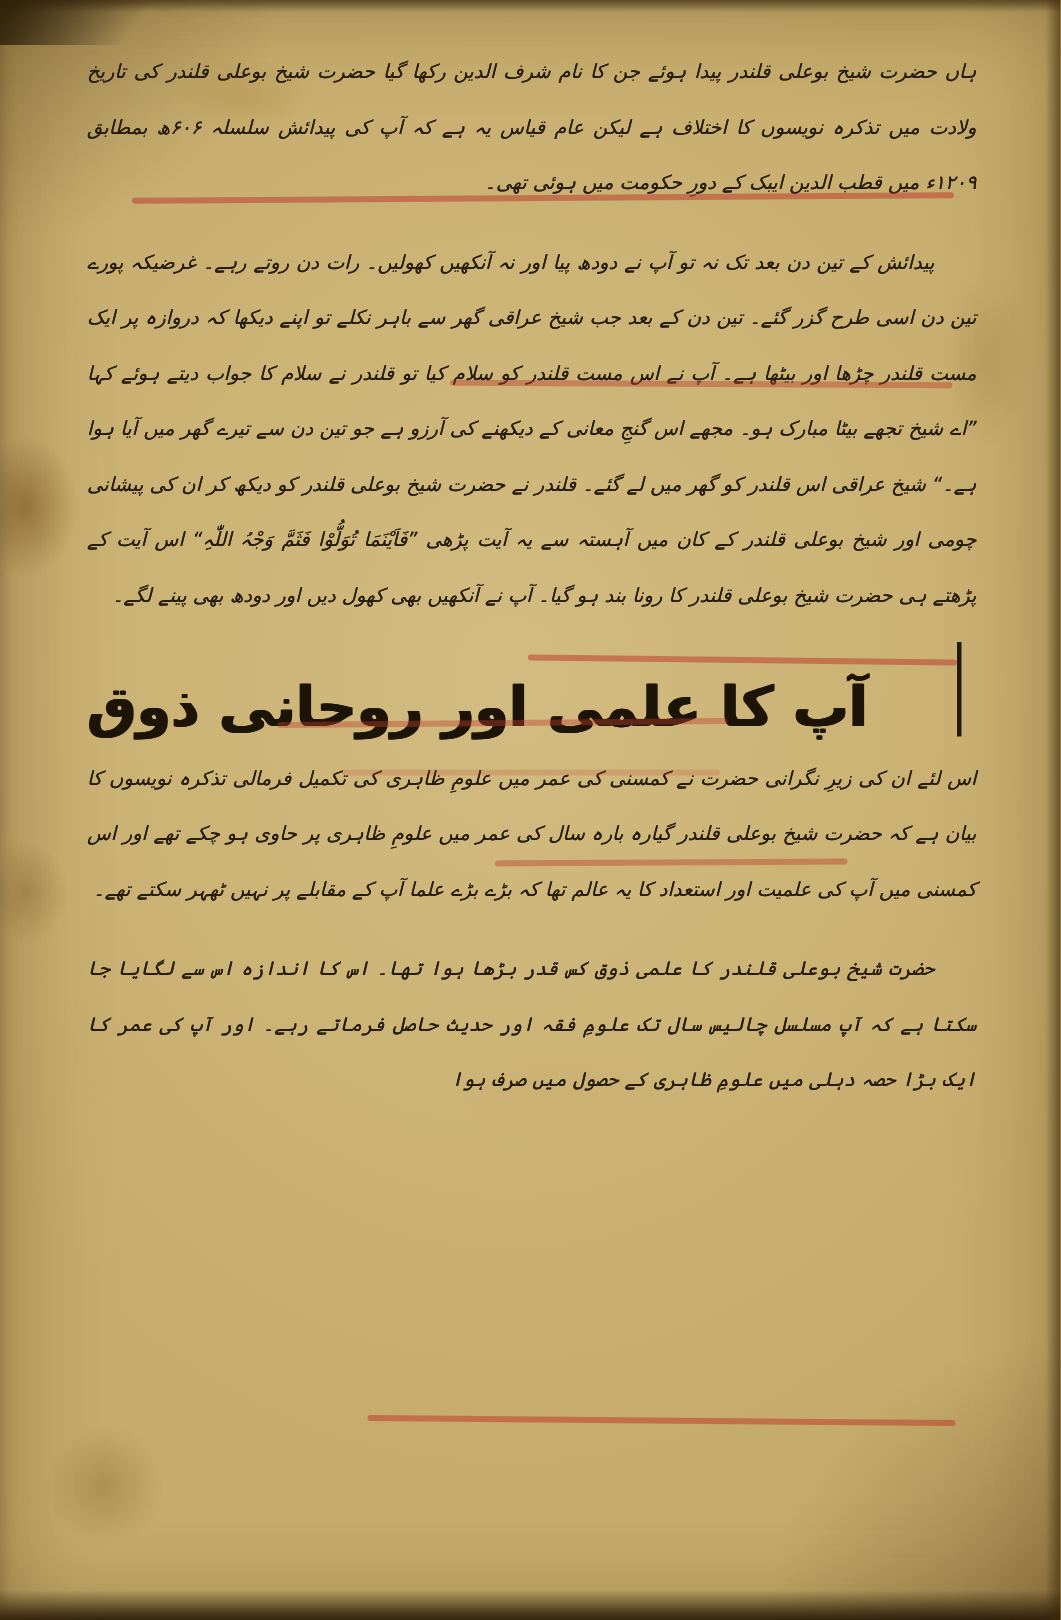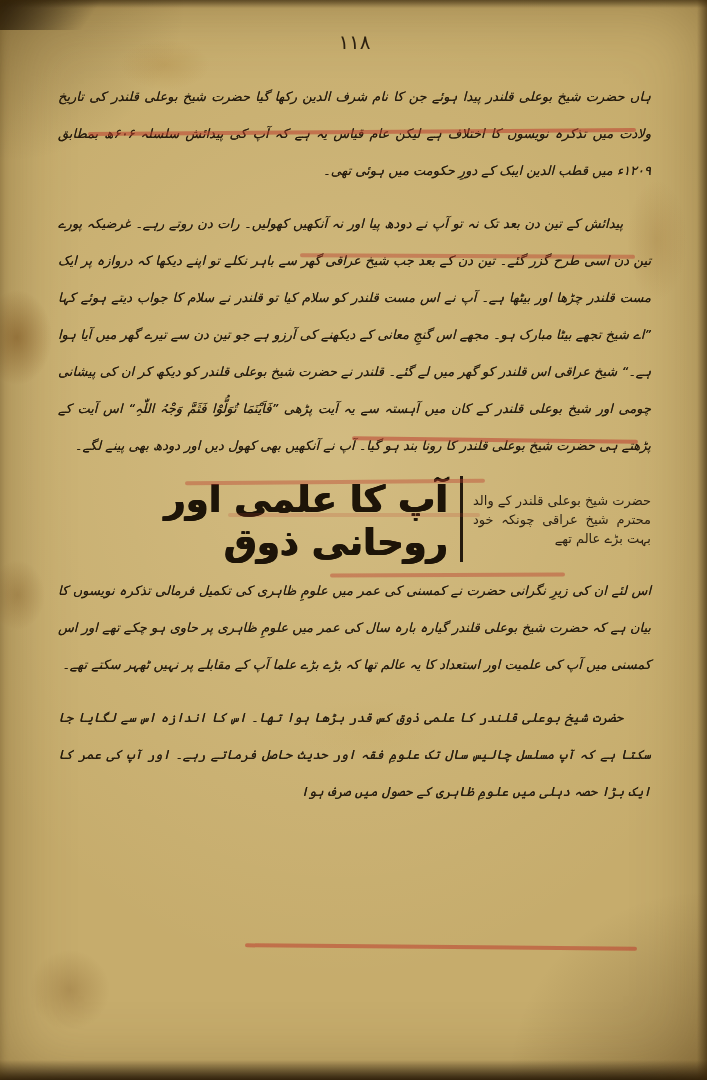--- a/index.html
+++ b/index.html
@@ -96,25 +96,26 @@
     align-self: stretch;
     background: #241a0e;
     margin: 2px 10px 2px 12px;
     flex: 0 0 auto;
   }
   .heading-title {
     flex: 1;
     font-size: 37px;
     font-weight: bold;
     direction: rtl;
-    text-align: right;
+    text-align: left;
     color: #1d1408;
     letter-spacing: 0.5px;
     text-shadow: 0.6px 0 0 #1d1408, -0.6px 0 0 #1d1408;
     padding-top: 4px;
+    margin-top: 20px;
   }
 
   .redline {
     position: absolute;
     height: 4px;
     background: rgba(187,62,45,0.55);
     border-radius: 3px;
     pointer-events: none;
   }
   .rl-1 { top: 130px; left: 88px;  width: 548px; transform: rotate(-0.4deg); }
@@ -132,28 +133,26 @@
 
   <div class="stain stain-1"></div>
   <div class="stain stain-2"></div>
   <div class="stain stain-3"></div>
   <div class="stain stain-4"></div>
   <div class="stain stain-5"></div>
   <div class="stain stain-6"></div>
 
   <div class="content">
 
-    <div class="page-number">۱۱۸</div>
 
     <p class="para">ہاں حضرت شیخ بوعلی قلندر پیدا ہوئے جن کا نام شرف الدین رکھا گیا حضرت شیخ بوعلی قلندر کی تاریخ ولادت میں تذکرہ نویسوں کا اختلاف ہے لیکن عام قیاس یہ ہے کہ آپ کی پیدائش سلسلہ ۶۰۶ھ بمطابق ۱۲۰۹ء میں قطب الدین ایبک کے دورِ حکومت میں ہوئی تھی۔</p>
 
     <p class="para indent">پیدائش کے تین دن بعد تک نہ تو آپ نے دودھ پیا اور نہ آنکھیں کھولیں۔ رات دن روتے رہے۔ غرضیکہ پورے تین دن اسی طرح گزر گئے۔ تین دن کے بعد جب شیخ عراقی گھر سے باہر نکلے تو اپنے دیکھا کہ دروازہ پر ایک مست قلندر چڑھا اور بیٹھا ہے۔ آپ نے اس مست قلندر کو سلام کیا تو قلندر نے سلام کا جواب دیتے ہوئے کہا ”اے شیخ تجھے بیٹا مبارک ہو۔ مجھے اس گنجِ معانی کے دیکھنے کی آرزو ہے جو تین دن سے تیرے گھر میں آیا ہوا ہے۔“ شیخ عراقی اس قلندر کو گھر میں لے گئے۔ قلندر نے حضرت شیخ بوعلی قلندر کو دیکھ کر ان کی پیشانی چومی اور شیخ بوعلی قلندر کے کان میں آہستہ سے یہ آیت پڑھی ”فَاَیْنَمَا تُوَلُّوْا فَثَمَّ وَجْہُ اللّٰہِ“ اس آیت کے پڑھتے ہی حضرت شیخ بوعلی قلندر کا رونا بند ہو گیا۔ آپ نے آنکھیں بھی کھول دیں اور دودھ بھی پینے لگے۔</p>
 
     <div class="heading-block">
-      <div class="heading-side-note">حضرت شیخ بوعلی قلندر کے والد محترم شیخ عراقی چونکہ خود بہت بڑے عالم تھے</div>
       <div class="heading-divider"></div>
       <div class="heading-title">آپ کا علمی اور روحانی ذوق</div>
     </div>
 
     <p class="para">اس لئے ان کی زیرِ نگرانی حضرت نے کمسنی کی عمر میں علومِ ظاہری کی تکمیل فرمالی تذکرہ نویسوں کا بیان ہے کہ حضرت شیخ بوعلی قلندر گیارہ بارہ سال کی عمر میں علومِ ظاہری پر حاوی ہو چکے تھے اور اس کمسنی میں آپ کی علمیت اور استعداد کا یہ عالم تھا کہ بڑے بڑے علما آپ کے مقابلے پر نہیں ٹھہر سکتے تھے۔</p>
 
     <p class="para indent">حضرت شیخ بوعلی قلندر کا علمی ذوق کس قدر بڑھا ہوا تھا۔ اس کا اندازہ اس سے لگایا جا سکتا ہے کہ آپ مسلسل چالیس سال تک علومِ فقہ اور حدیث حاصل فرماتے رہے۔ اور آپ کی عمر کا ایک بڑا حصہ دہلی میں علومِ ظاہری کے حصول میں صرف ہوا</p>
 
   </div>
 

